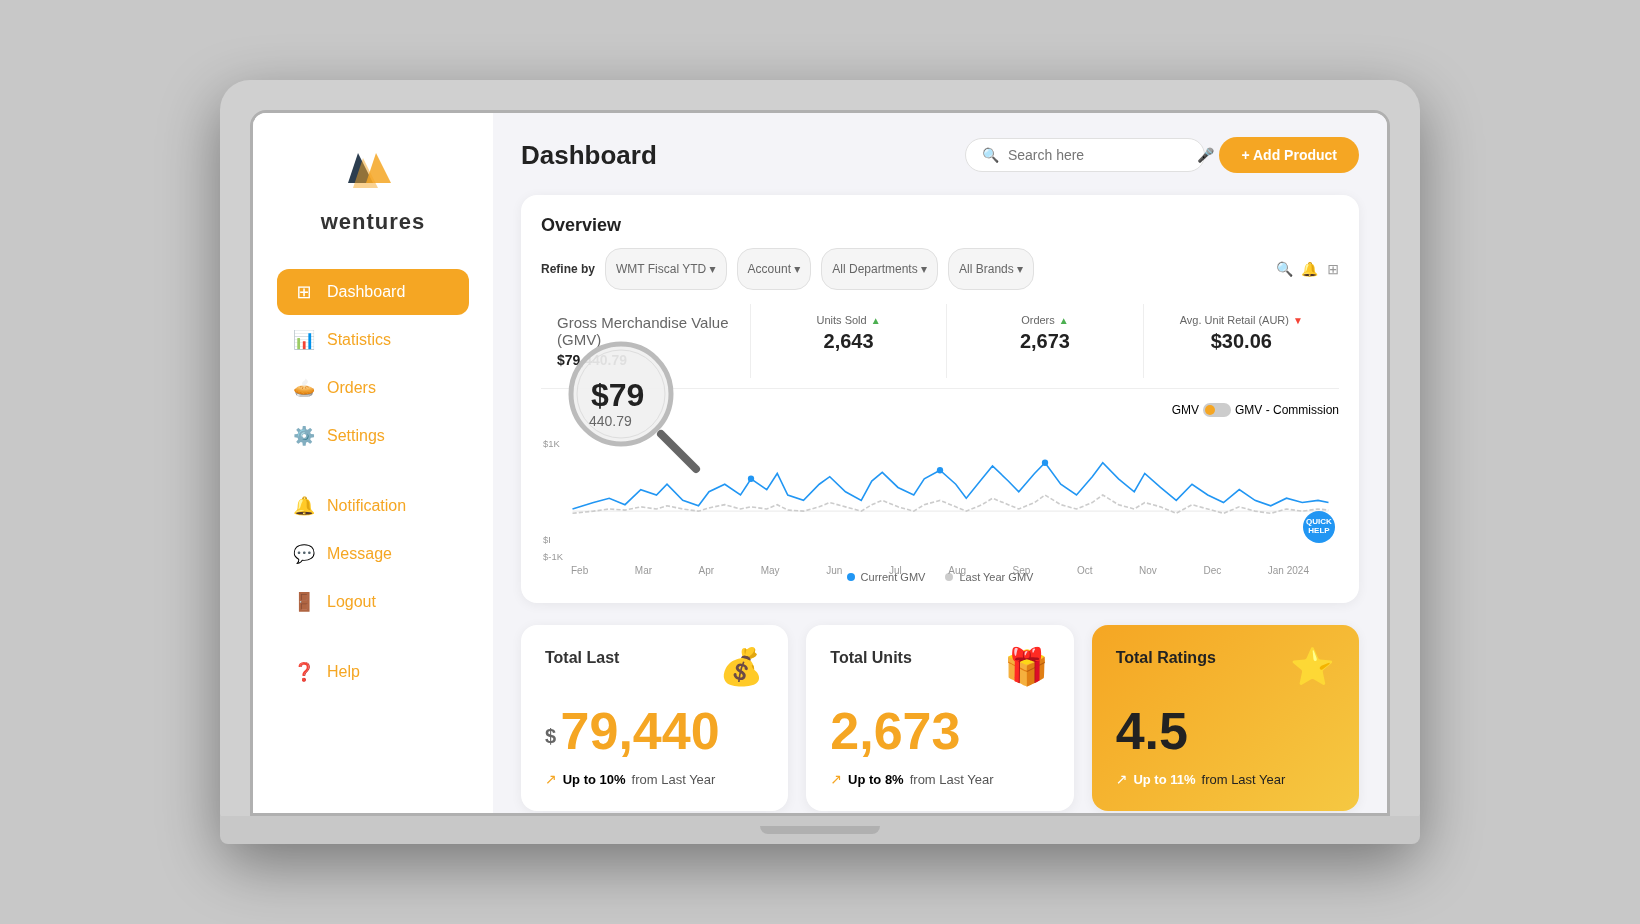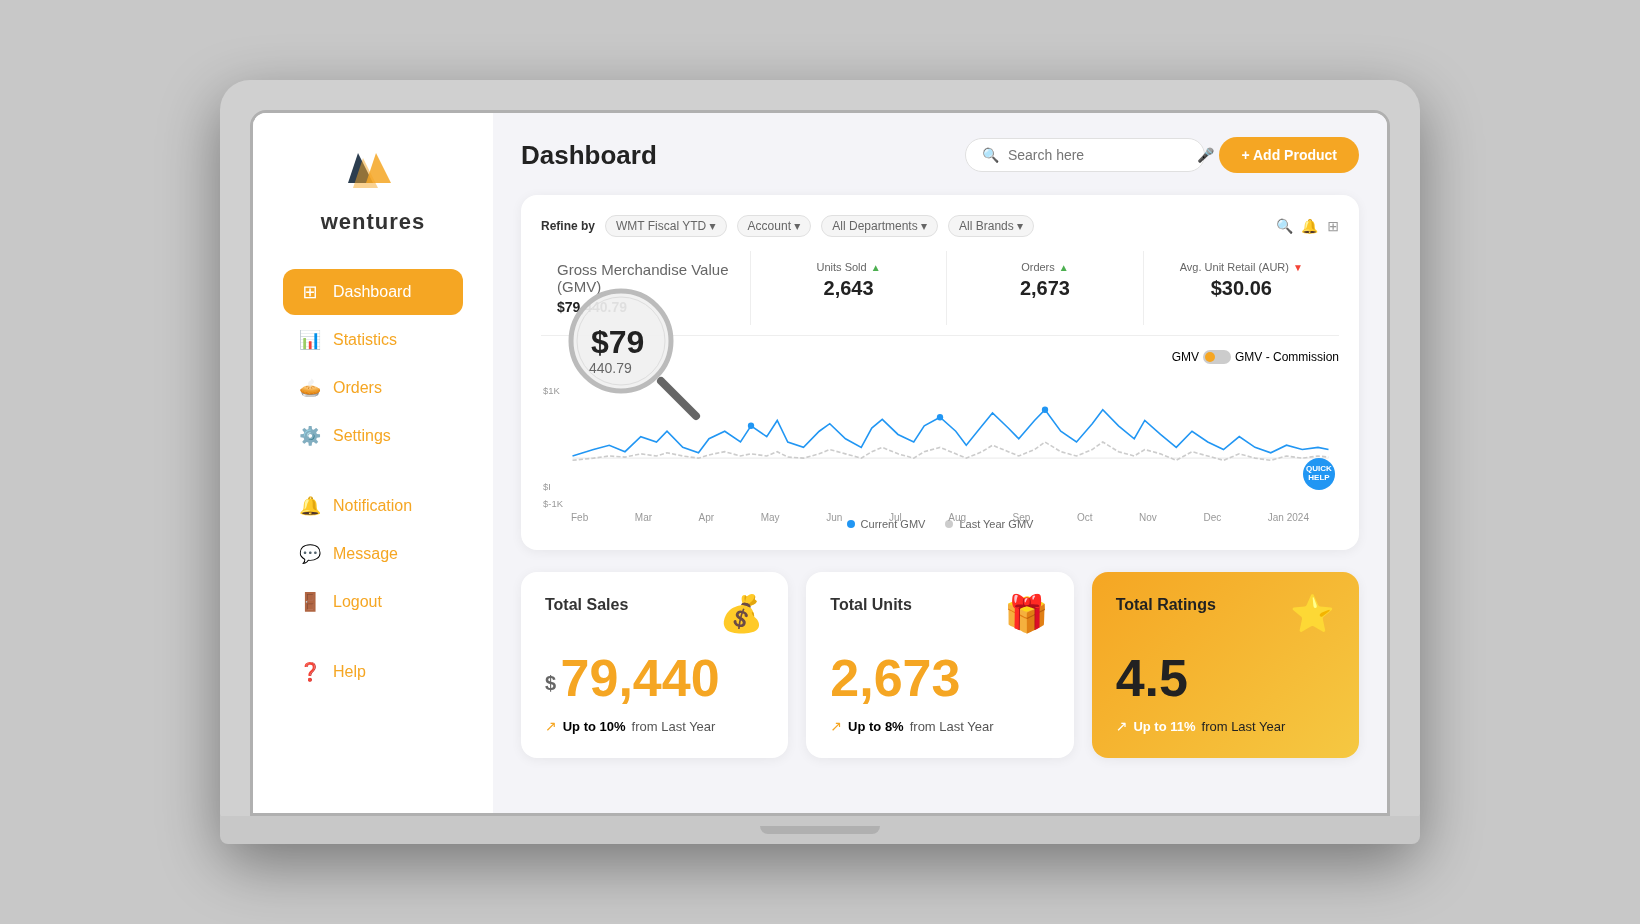--- a/index.html
+++ b/index.html
@@ -43,21 +43,21 @@
     .app-container {
       display: flex;
       width: 100%;
       height: 700px;
       background: #f0f0f0;
     }
     
     .sidebar {
       width: 240px;
       background: #fff;
-      padding: 20px 14px;
+      padding: 20px 8px;
       display: flex;
       flex-direction: column;
       flex-shrink: 0;
     }
     .logo-area {
       display: flex;
       flex-direction: column;
       align-items: center;
       margin-bottom: 24px;
       padding: 10px;
@@ -177,21 +177,21 @@
       gap: 10px;
       margin-bottom: 14px;
       font-size: 12px;
       color: #666;
     }
     .refine-label { font-weight: 600; color: #333; }
     .refine-pill {
       background: #f5f5f5;
       border: 1px solid #e0e0e0;
       border-radius: 16px;
-      padding: 3px 10px;
+      padding: 13px 10px;
       font-size: 12px;
       cursor: pointer;
       display: flex;
       align-items: center;
       gap: 4px;
     }
     .refine-icons {
       display: flex;
       gap: 8px;
       margin-left: auto;
@@ -427,20 +427,21 @@
             <div class="search-bar">
               <span style="color:#999;font-size:14px;">🔍</span>
               <input class="search-input" type="text" placeholder="Search here" style="">
               <span class="mic-icon">🎤</span>
             </div>
             <button class="add-product-btn">+ Add Product</button>
           </div>
         </div>
 
         <div class="overview-card">
+          <div class="overview-title">Overview</div>
           <div class="refine-bar">
             <span class="refine-label">Refine by</span>
             <div class="refine-pill">WMT Fiscal YTD ▾</div>
             <div class="refine-pill">Account ▾</div>
             <div class="refine-pill">All Departments ▾</div>
             <div class="refine-pill">All Brands ▾</div>
             <div class="refine-icons">
               <span>🔍</span>
               <span>🔔</span>
               <span>⊞</span>
@@ -539,21 +540,21 @@
               <div class="legend-dot-gray"></div>
               <span>Last Year GMV</span>
             </div>
           </div>
         </div>
 
         <div class="stat-cards">
 
           <div class="stat-card">
             <div class="stat-card-header">
-              <span class="stat-card-title">Total Sales</span>
+              <span class="stat-card-title">Total Last</span>
               <span class="stat-card-icon">💰</span>
             </div>
             <div style="margin-bottom:10px;">
               <span class="stat-value-prefix">$</span>
               <span class="stat-value" style="display:inline;">79,440</span>
             </div>
             <div class="stat-growth">
               <span class="growth-icon">↗</span>
               <span class="growth-highlight">Up to 10%</span>
               <span>from Last Year</span>

